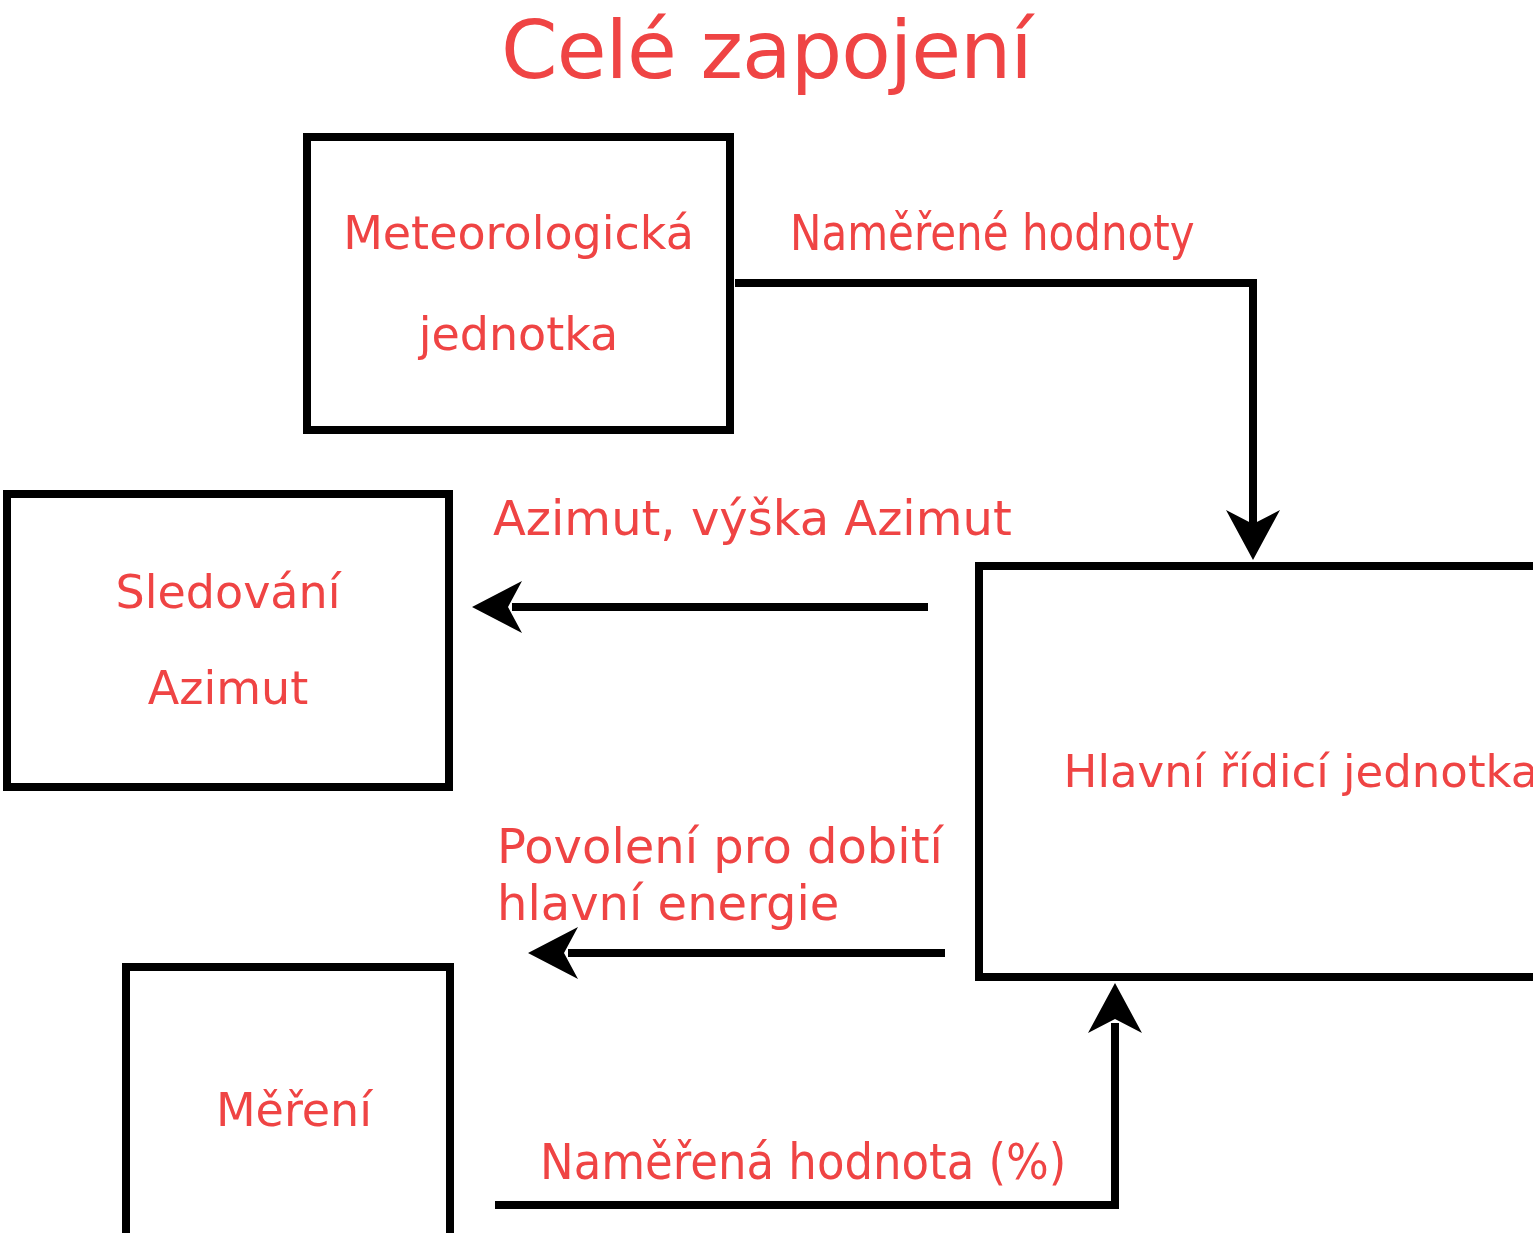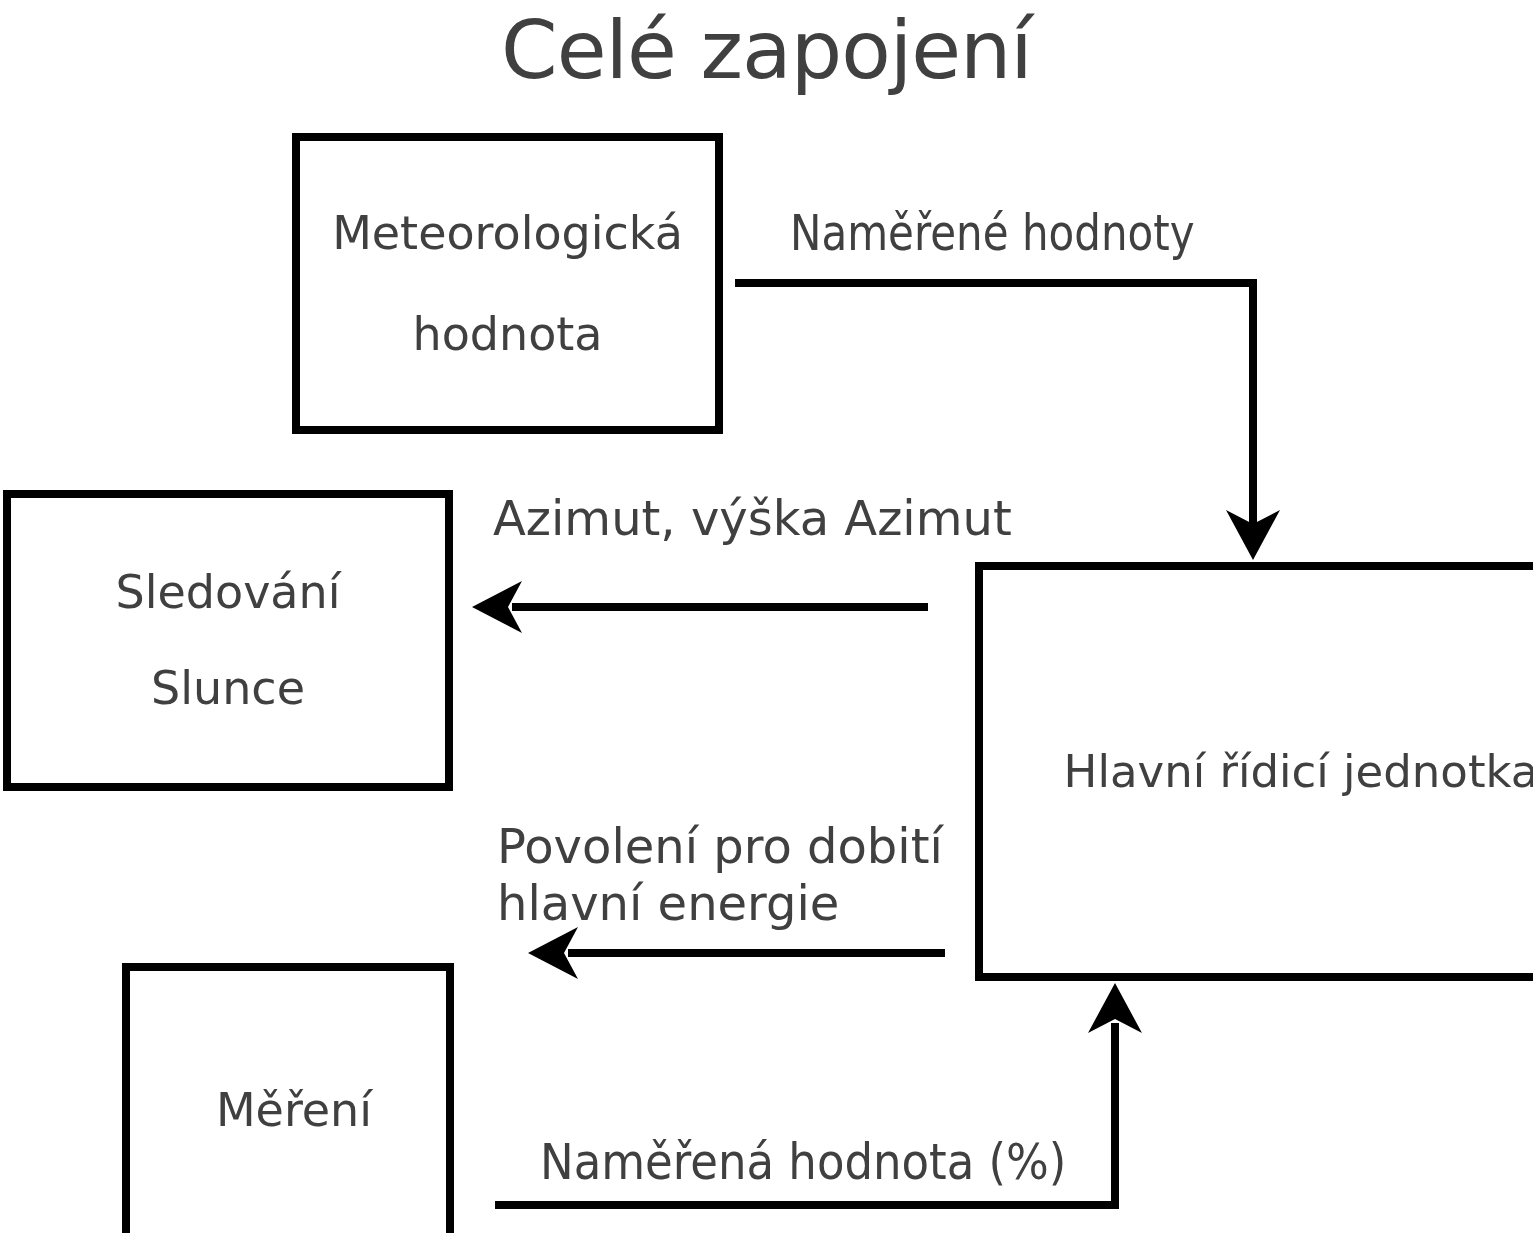--- a/index.html
+++ b/index.html
@@ -6,21 +6,21 @@
     margin: 0;
     padding: 0;
     background: #ffffff;
   }
   .canvas {
     position: relative;
     width: 1533px;
     height: 1233px;
     background: #ffffff;
     font-family: "DejaVu Sans", "Liberation Sans", sans-serif;
-    color: #404040;
+    color: #ef4444;
     overflow: hidden;
   }
   .title {
     position: absolute;
     top: 2px;
     left: 0;
     width: 100%;
     margin: 0;
     font-size: 81px;
     font-weight: 400;
@@ -42,21 +42,21 @@
     background: #ffffff;
     display: flex;
     flex-direction: column;
     align-items: center;
     justify-content: center;
     text-align: center;
     font-size: 46px;
     line-height: 57px;
   }
   .box span { display: block; }
-  .box-meteo    { left: 292px; top: 133px;  width: 431px; height: 301px; gap: 44px; }
+  .box-meteo    { left: 303px; top: 133px;  width: 431px; height: 301px; gap: 44px; }
   .box-sun      { left: 3px;   top: 490px;  width: 450px; height: 301px; gap: 39px; }
   .box-main     { left: 975px; top: 562px;  width: 652px; height: 419px; font-size: 45px; }
   .box-energy   { left: 122px; top: 963px;  width: 332px; height: 294px; padding-left: 12px; }
   .edge-label {
     position: absolute;
     white-space: nowrap;
     font-size: 48px;
     line-height: 58px;
   }
   .label-measured-values {
@@ -104,26 +104,26 @@
     </g>
 
     <g>
       <polyline points="495,1205 1115,1205 1115,1023" fill="none" stroke="#000000" stroke-width="8"></polyline>
       <polygon points="1115,983 1088,1033 1115,1019 1142,1033" fill="#000000"></polygon>
     </g>
   </svg>
 
   <div class="box box-meteo">
     <span>Meteorologická</span>
-    <span>hodnota</span>
+    <span>jednotka</span>
   </div>
 
   <div class="box box-sun">
     <span>Sledování</span>
-    <span>Slunce</span>
+    <span>Azimut</span>
   </div>
 
   <div class="box box-main">
     <span>Hlavní řídicí jednotka</span>
   </div>
 
   <div class="box box-energy">
     <span>Měření</span>
   </div>
 

